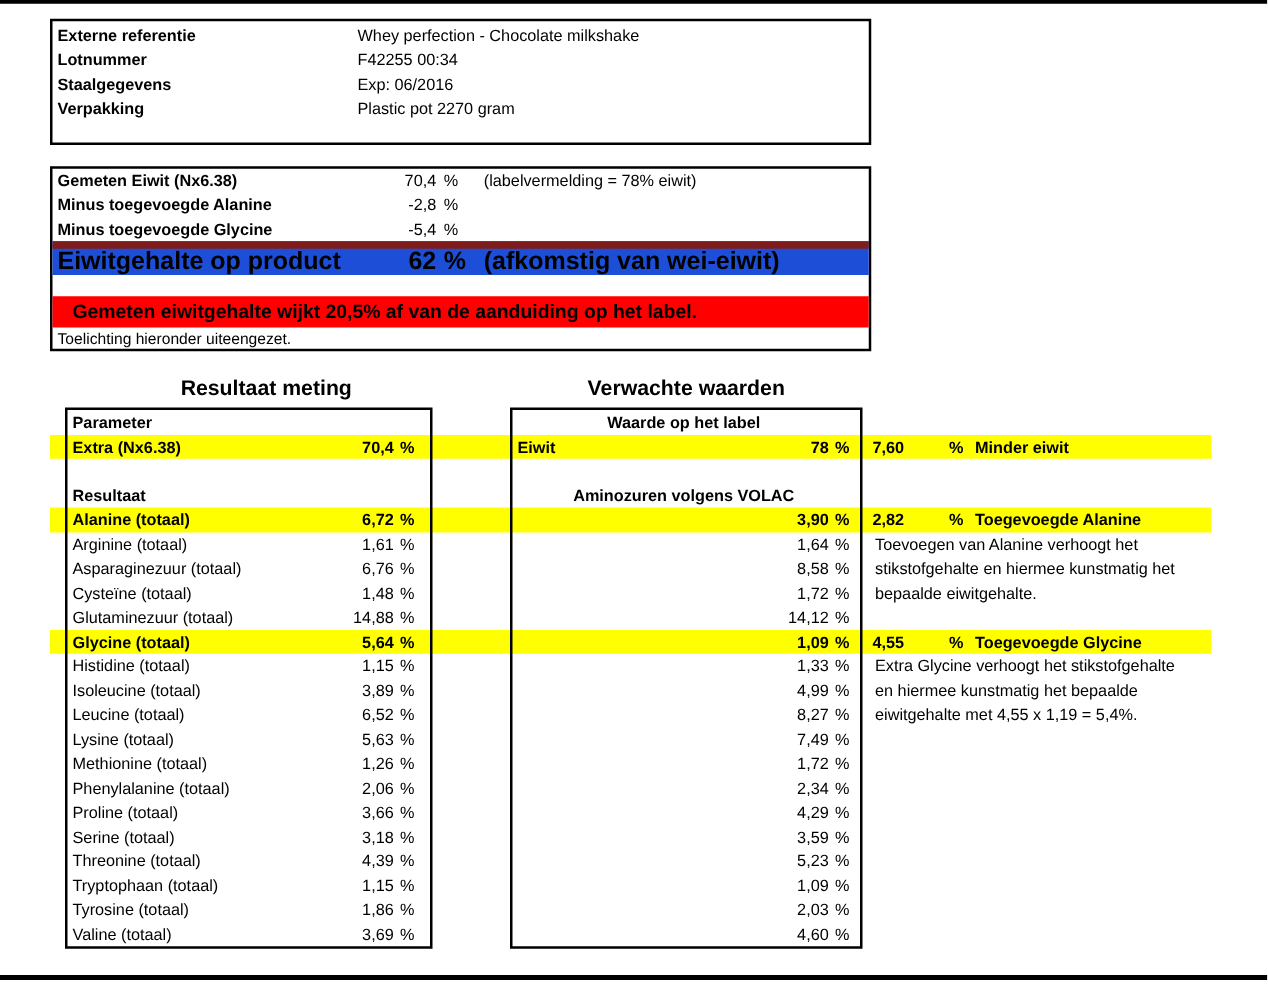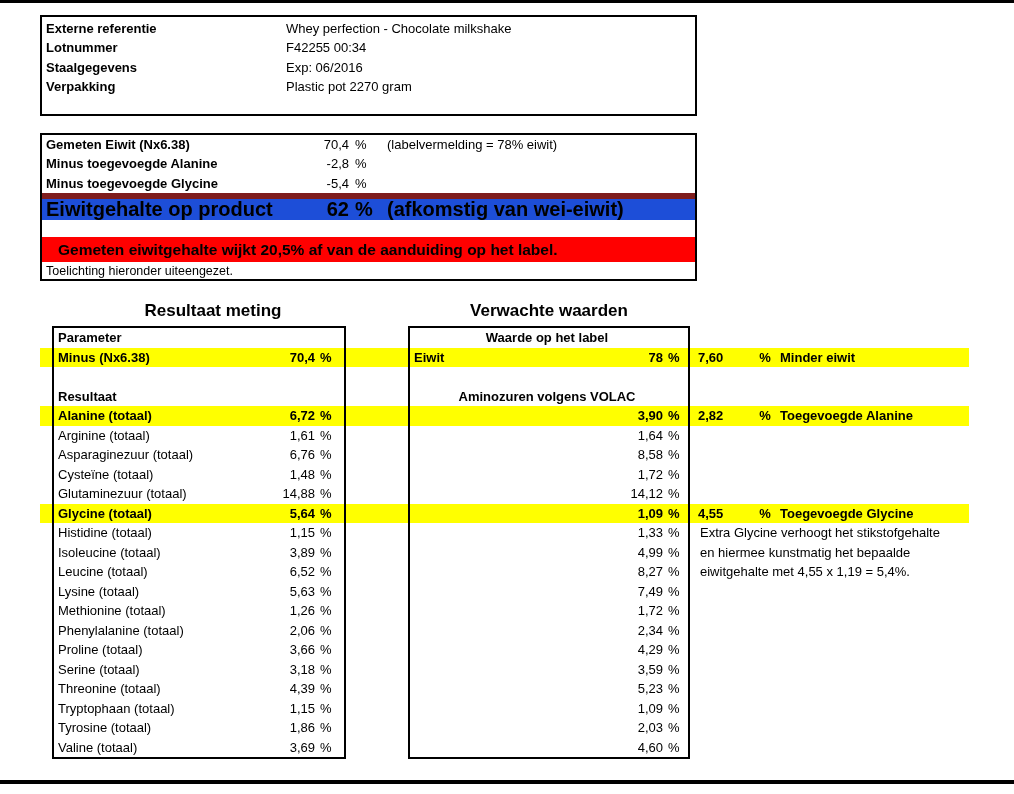--- a/index.html
+++ b/index.html
@@ -144,21 +144,21 @@
 
   <div class="band band-eiwit"></div>
   <div class="band band-alanine"></div>
   <div class="band band-glycine"></div>
 
   <div class="dtable left">
     <div class="trow bold">
       <span class="tname">Parameter</span>
     </div>
     <div class="trow bold">
-      <span class="tname">Minus (Nx6.38)</span>
+      <span class="tname">Extra (Nx6.38)</span>
       <span class="tval">70,4</span>
       <span class="tunit">%</span>
     </div>
     <div class="trow"></div>
     <div class="trow bold">
       <span class="tname">Resultaat</span>
     </div>
     <div>
 
         <div class="trow hl">
@@ -401,20 +401,25 @@
       <span class="ann-val">7,60</span>
       <span class="ann-unit">%</span>
       <span class="ann-label">Minder eiwit</span>
     </div>
 
     <div class="ann-row ann-alanine">
       <span class="ann-val">2,82</span>
       <span class="ann-unit">%</span>
       <span class="ann-label">Toegevoegde Alanine</span>
     </div>
+    <div class="ann-note ann-alanine-note">
+      <div>Toevoegen van Alanine verhoogt het</div>
+      <div>stikstofgehalte en hiermee kunstmatig het</div>
+      <div>bepaalde eiwitgehalte.</div>
+    </div>
 
     <div class="ann-row ann-glycine">
       <span class="ann-val">4,55</span>
       <span class="ann-unit">%</span>
       <span class="ann-label">Toegevoegde Glycine</span>
     </div>
     <div class="ann-note ann-glycine-note">
       <div>Extra Glycine verhoogt het stikstofgehalte</div>
       <div>en hiermee kunstmatig het bepaalde</div>
       <div>eiwitgehalte met 4,55 x 1,19 = 5,4%.</div>

